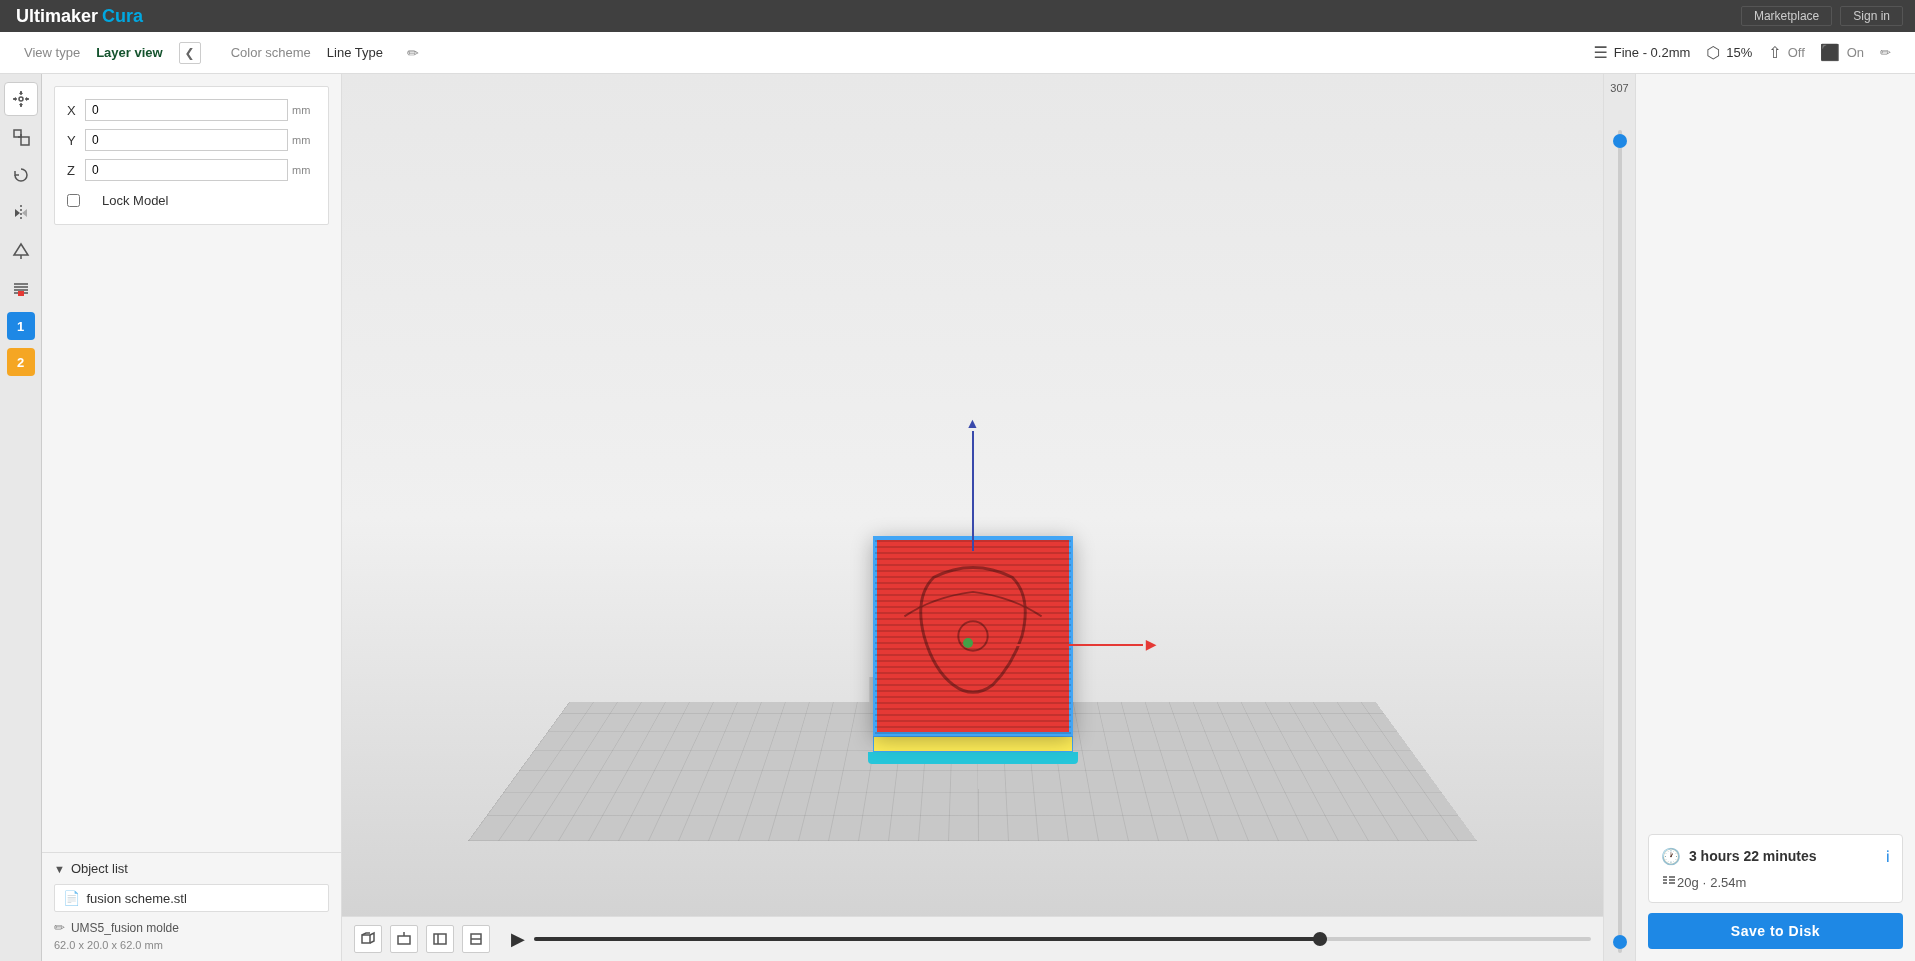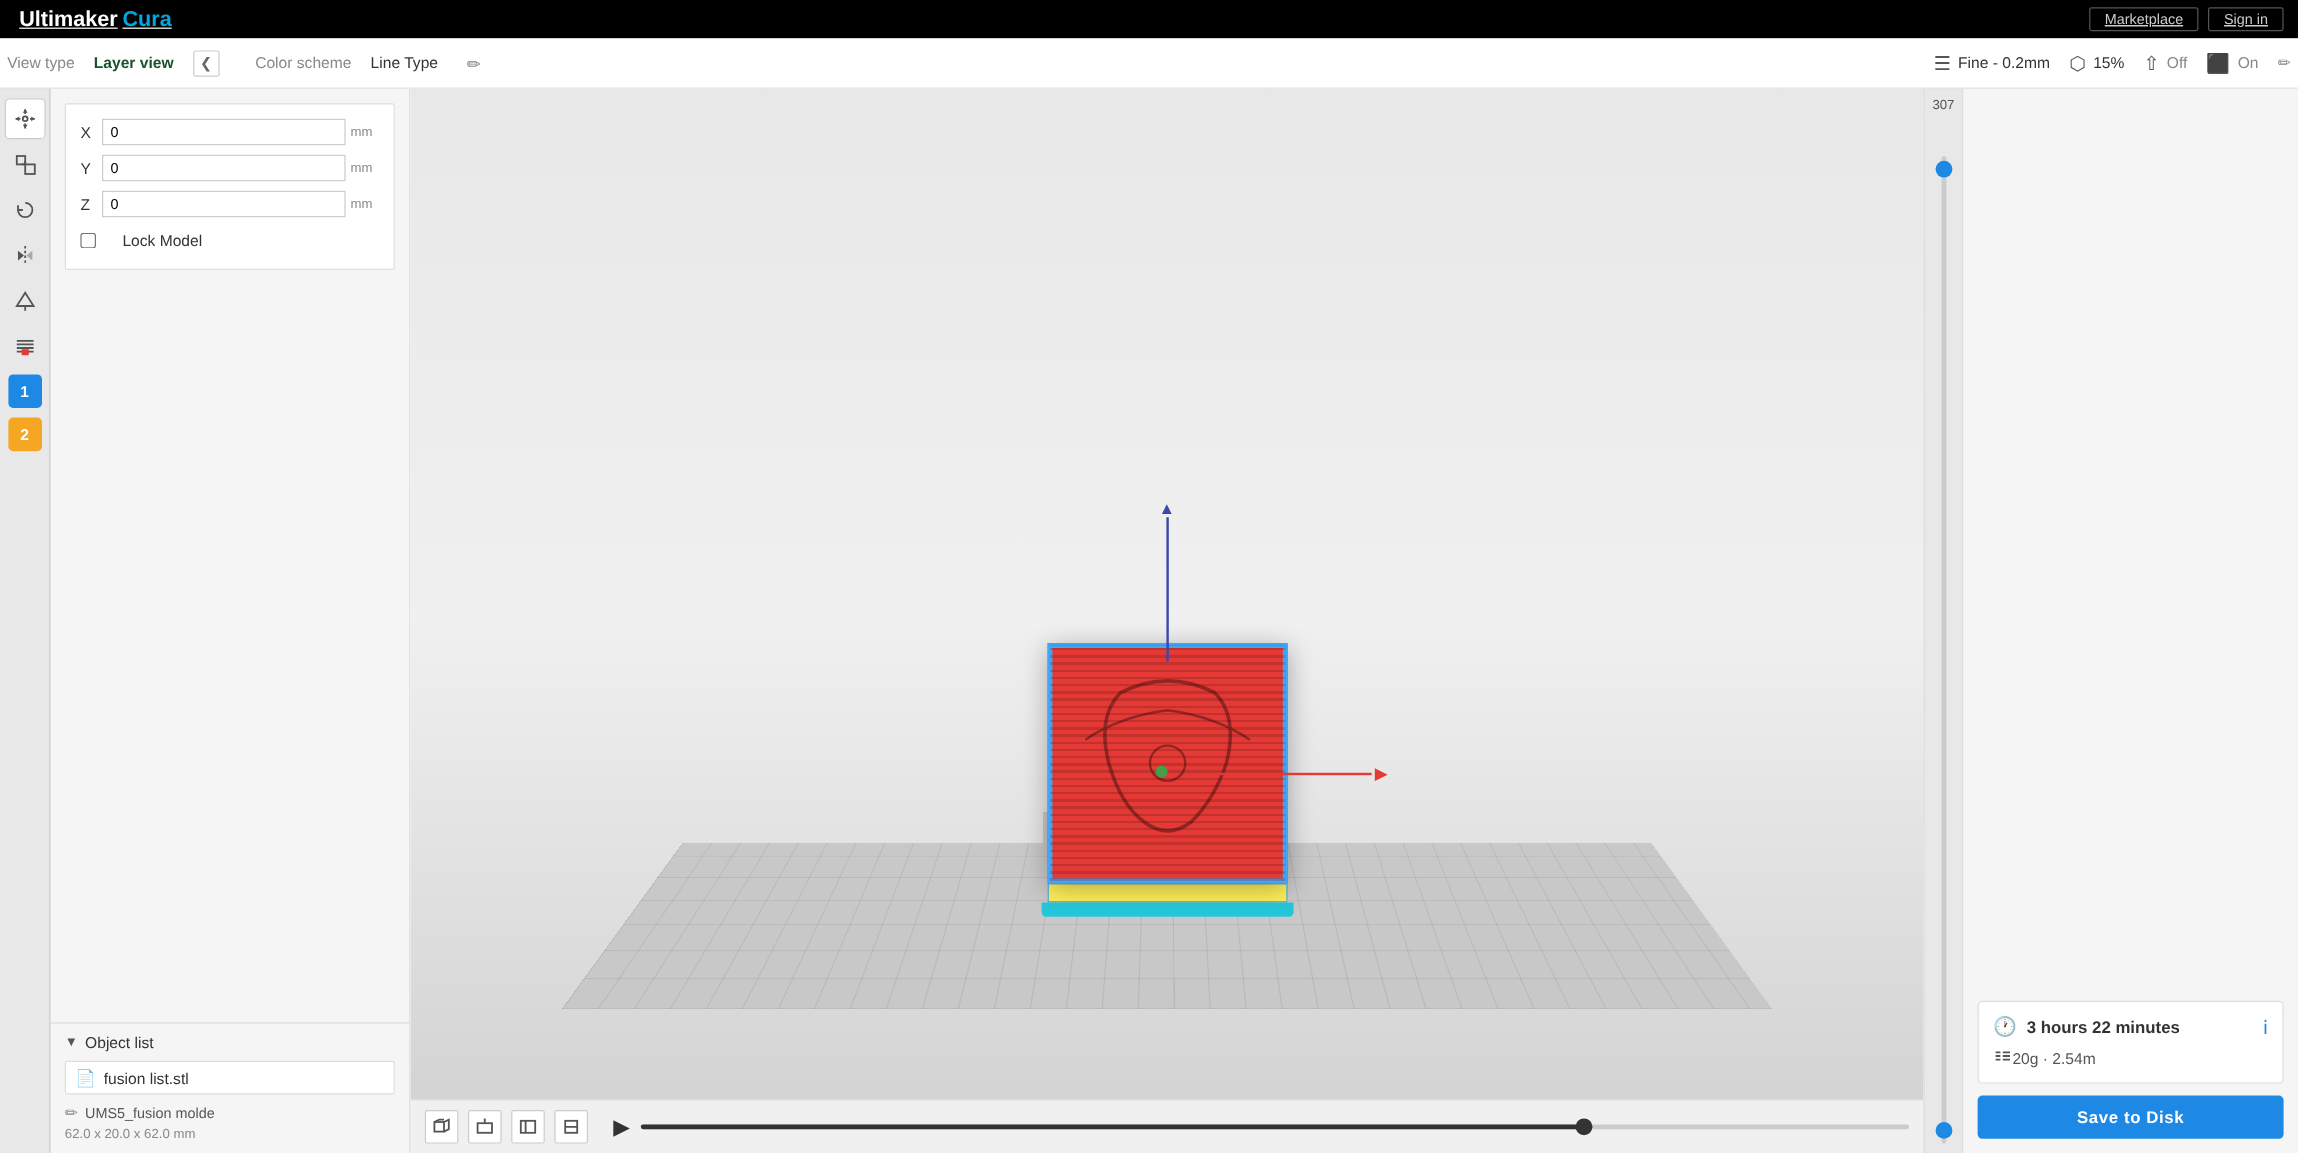--- a/index.html
+++ b/index.html
@@ -1,21 +1,21 @@
 <!DOCTYPE html>
 <html><head>
   <meta charset="utf-8">
   <style>
     * { margin: 0; padding: 0; box-sizing: border-box; }
     body { font-family: 'Segoe UI', Arial, sans-serif; background: #f0f0f0; width: 1915px; height: 961px; overflow: hidden; }
 
     
     #top-nav {
       display: flex; align-items: center; height: 32px;
-      background: #000000; color: #fff; text-decoration: underline;
+      background: #404040; color: #fff;
     }
     #logo-area {
       display: flex; align-items: center; padding: 0 16px;
       font-size: 18px; font-weight: bold; min-width: 220px;
     }
     #logo-ultimaker { color: #fff; }
     #logo-cura { color: #00a8e1; margin-left: 4px; }
     #nav-tabs { display: flex; flex: 1; justify-content: center; gap: 0; }
     .nav-tab {
       padding: 0 40px; height: 32px; line-height: 32px;
@@ -30,21 +30,21 @@
     }
     #signin-btn {
       border: 1px solid #555; background: transparent; color: #ccc;
       padding: 2px 12px; font-size: 12px; cursor: pointer; border-radius: 2px; text-align: right;
     }
 
     
     #second-toolbar {
       display: flex; align-items: center; height: 42px;
       background: #fff; border-bottom: 1px solid #ddd;
-      padding: 0 6px; gap: 16px;
+      padding: 0 24px; gap: 16px;
     }
     #view-type-label { color: #888; font-size: 13px; }
     #view-type-value { color: #14532d; font-size: 13px; font-weight: 700; }
     #toolbar-arrow {
       width: 22px; height: 22px; border: 1px solid #ccc; border-radius: 2px;
       display: flex; align-items: center; justify-content: center; cursor: pointer; color: #666; font-size: 12px;
     }
     #color-scheme-label { color: #888; font-size: 13px; margin-left: 14px; }
     #color-scheme-value { color: #333; font-size: 13px; font-weight: 500; }
     #edit-icon-cs { color: #888; cursor: pointer; font-size: 14px; margin-left: 8px; }
@@ -389,21 +389,21 @@
 
     <div style="flex:1;"></div>
 
     <div id="object-list-section">
       <div id="object-list-header">
         <span id="object-list-toggle">▼</span>
         <span id="object-list-title">Object list</span>
       </div>
       <div class="object-item">
         <span class="object-icon" style="color:#f5a623;">📄</span>
-        <span class="object-name">fusion list.stl</span>
+        <span class="object-name">fusion scheme.stl</span>
       </div>
       <div id="object-detail">
         <span id="object-detail-icon">✏</span>
         <span id="object-detail-name">UMS5_fusion molde</span>
       </div>
       <div id="object-dims">62.0 x 20.0 x 62.0 mm</div>
     </div>
   </div>
 
   <div id="viewport">

